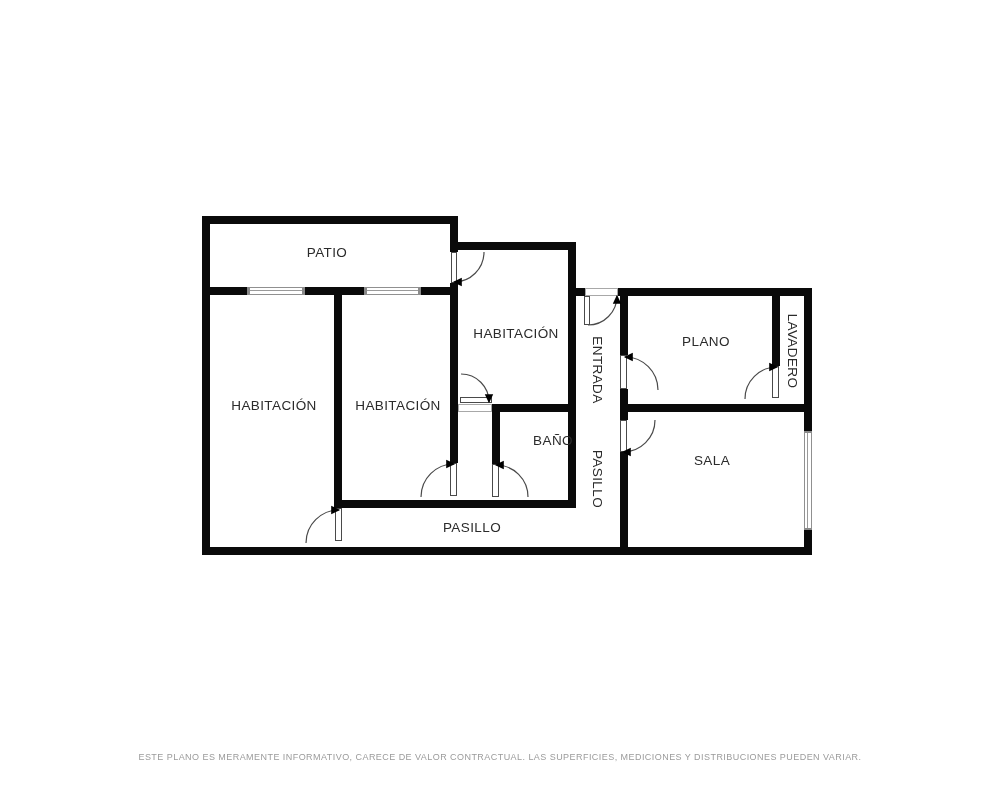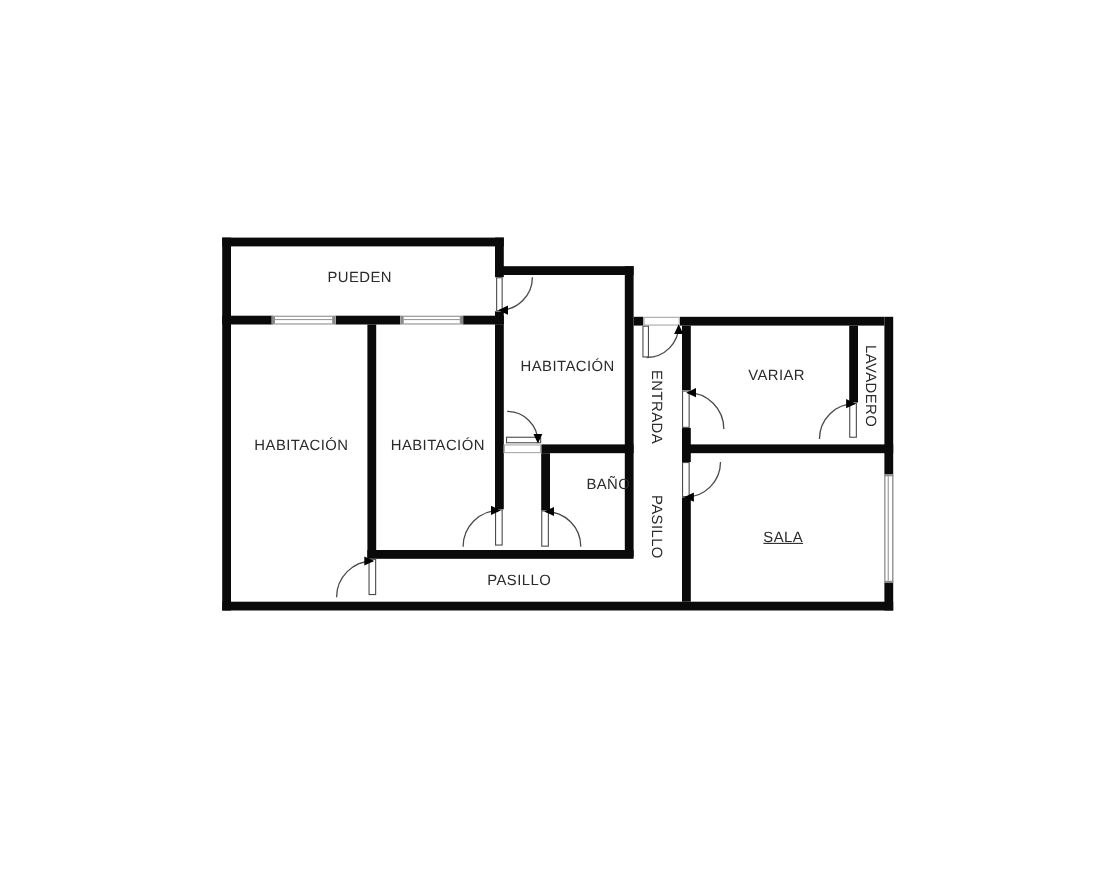--- a/index.html
+++ b/index.html
@@ -76,26 +76,27 @@
     <path class="arc" d="M 588 325 A 29 29 0 0 0 617 296" marker-end="url(#arw)"></path>
     <path class="arc" d="M 461 374 A 28 28 0 0 1 489 402" marker-end="url(#arw)"></path>
     <path class="arc" d="M 421 497 A 33 33 0 0 1 454 464" marker-end="url(#arw)"></path>
     <path class="arc" d="M 528 497 A 32 32 0 0 0 496 465" marker-end="url(#arw)"></path>
     <path class="arc" d="M 306 543 A 33 33 0 0 1 339 510" marker-end="url(#arw)"></path>
     <path class="arc" d="M 658 390 A 33 33 0 0 0 625 357" marker-end="url(#arw)"></path>
     <path class="arc" d="M 745 399 A 32 32 0 0 1 777 367" marker-end="url(#arw)"></path>
     <path class="arc" d="M 655 420 A 32 32 0 0 1 623 452" marker-end="url(#arw)"></path>
   </svg>
 
-  <span class="room-label" style="left:327px;top:252px;">PUEDEN</span>
+  <span class="room-label" style="left:327px;top:252px;">PATIO</span>
   <span class="room-label" style="left:274px;top:405px;">HABITACIÓN</span>
   <span class="room-label" style="left:398px;top:405px;">HABITACIÓN</span>
   <span class="room-label" style="left:516px;top:333px;">HABITACIÓN</span>
   <span class="room-label vertical" style="left:597px;top:370px;">ENTRADA</span>
-  <span class="room-label" style="left:706px;top:341px;">VARIAR</span>
+  <span class="room-label" style="left:706px;top:341px;">PLANO</span>
   <span class="room-label vertical" style="left:792px;top:351px;">LAVADERO</span>
   <span class="room-label" style="left:553px;top:440px;">BAÑO</span>
   <span class="room-label vertical" style="left:597px;top:479px;">PASILLO</span>
   <span class="room-label" style="left:472px;top:527px;">PASILLO</span>
-  <span class="room-label" style="left:712px;top:488px;text-decoration:underline;">SALA</span>
+  <span class="room-label" style="left:712px;top:460px;">SALA</span>
 
+  <div class="disclaimer">ESTE PLANO ES MERAMENTE INFORMATIVO, CARECE DE VALOR CONTRACTUAL. LAS SUPERFICIES, MEDICIONES Y DISTRIBUCIONES PUEDEN VARIAR.</div>
 
 </div>
 
 </body></html>

